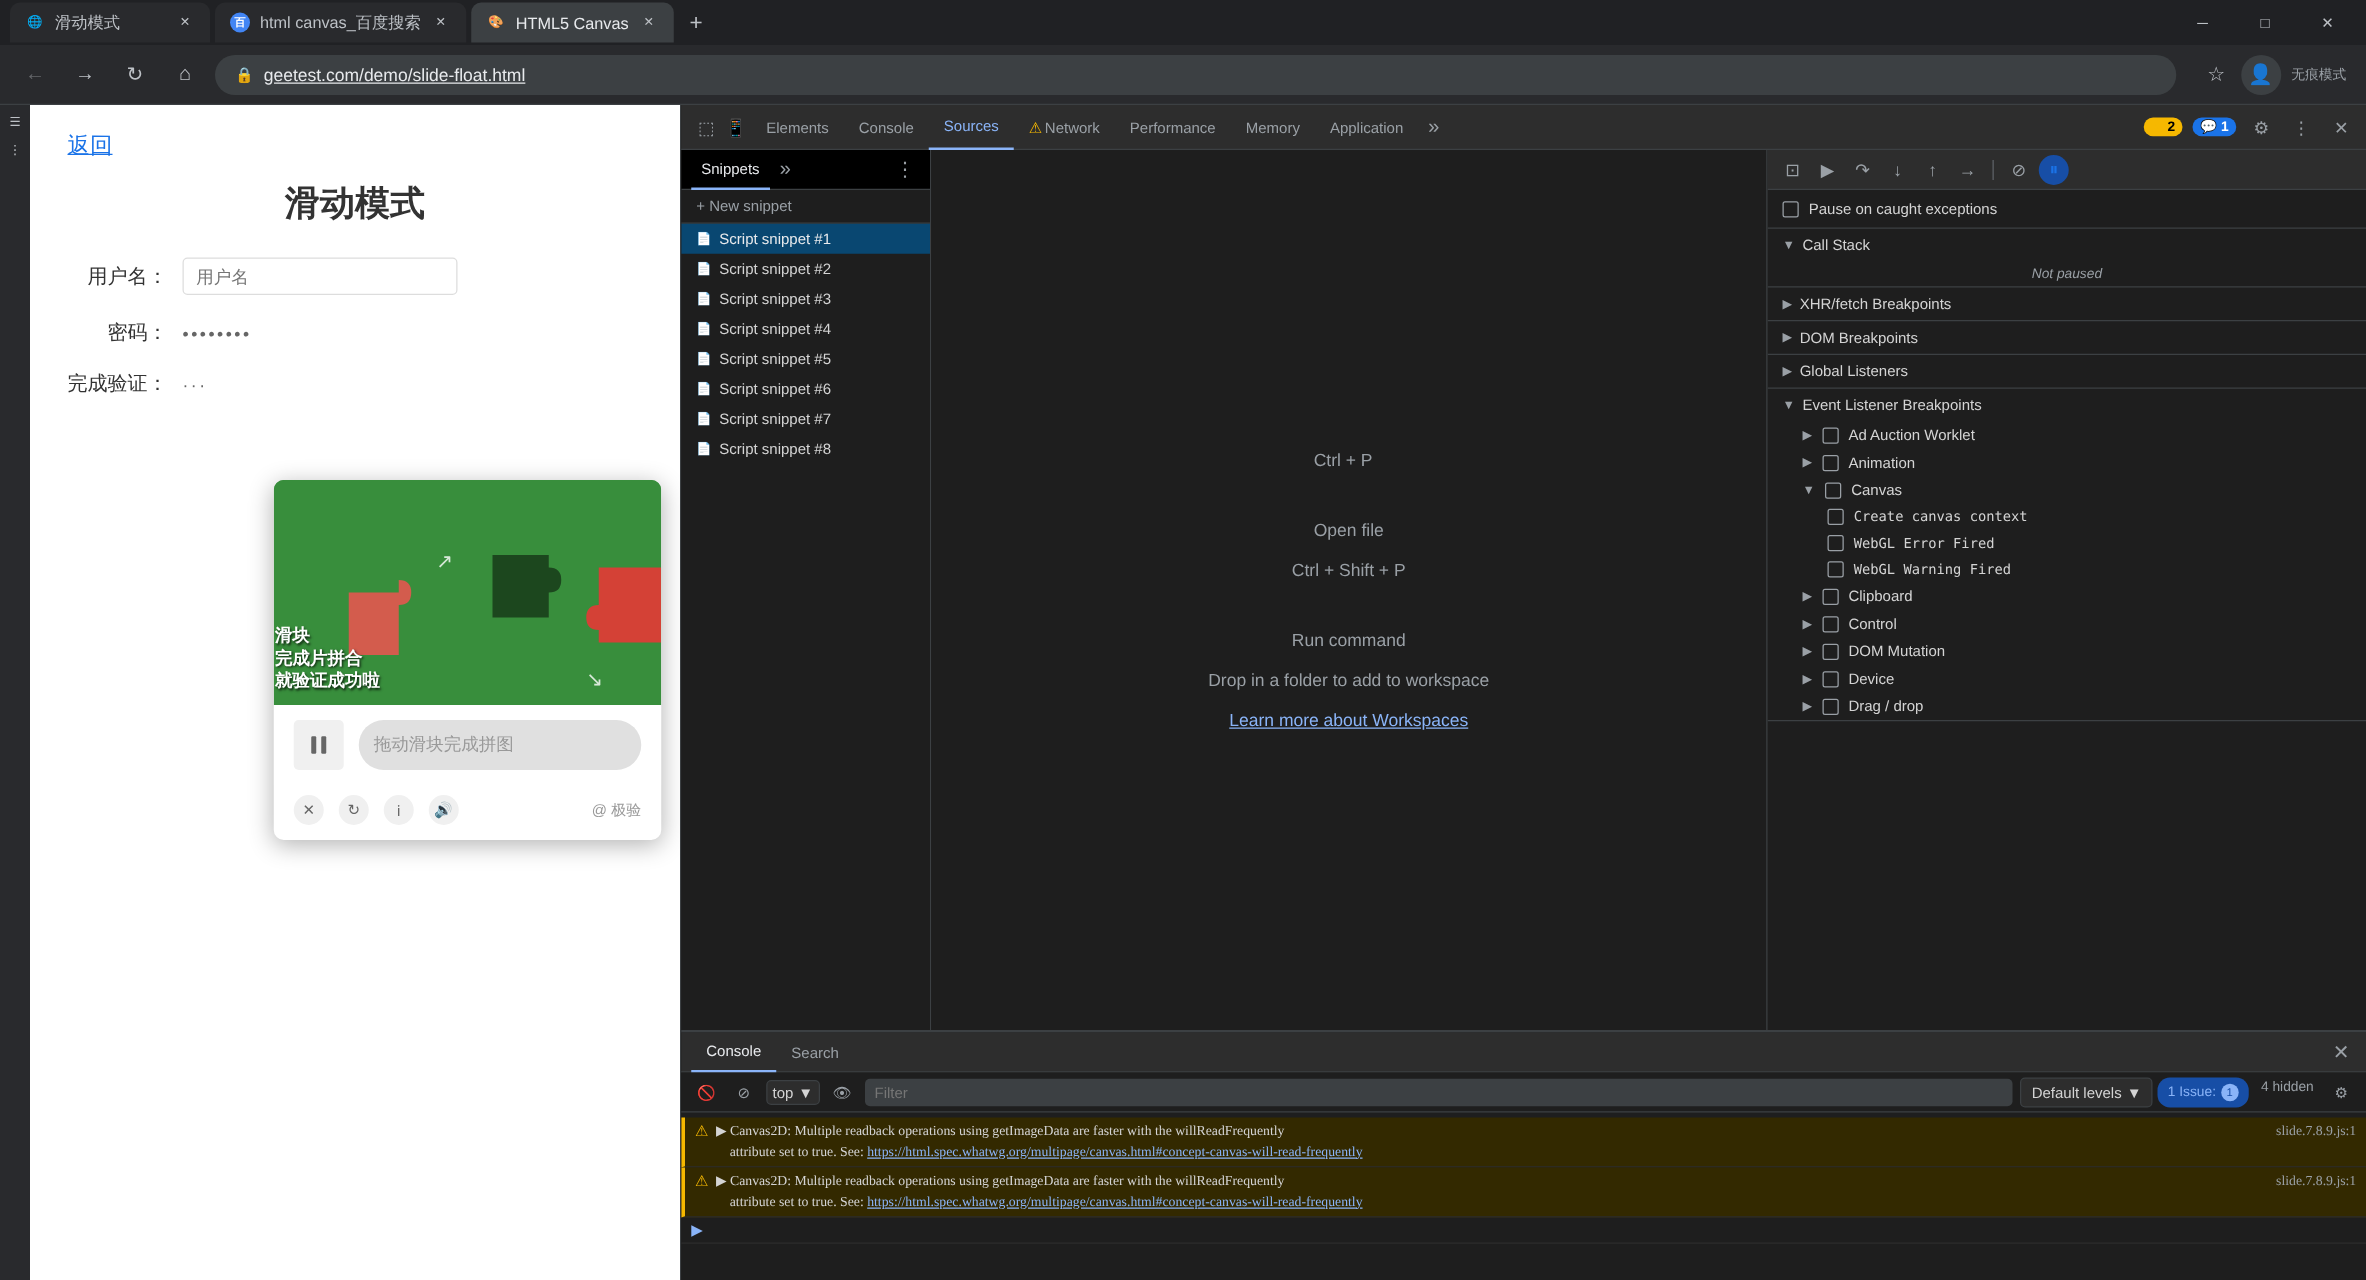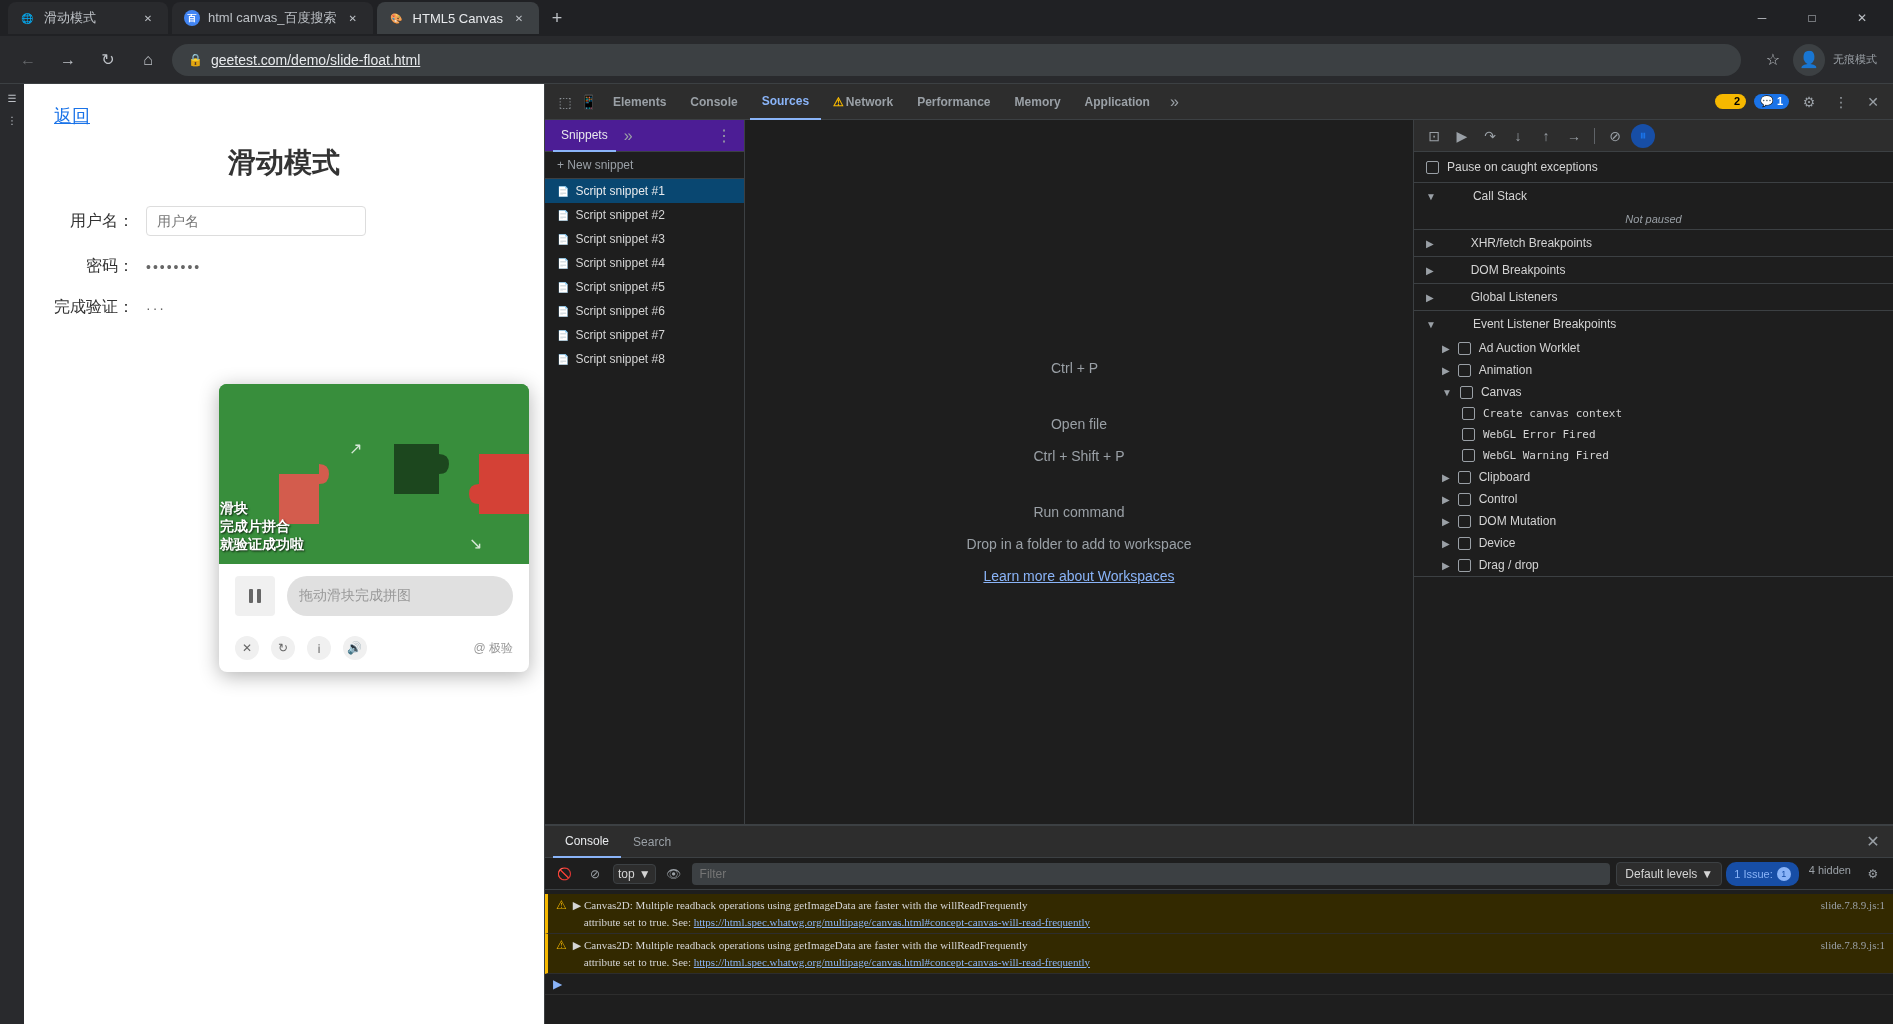--- a/index.html
+++ b/index.html
@@ -57,35 +57,35 @@
 
     
     .sidebar { width: 24px; background: #292a2d; display: flex; flex-direction: column; align-items: center; padding: 4px 0; gap: 2px; flex-shrink: 0; }
     .sidebar-icon { width: 20px; height: 20px; display: flex; align-items: center; justify-content: center; color: #bdc1c6; font-size: 10px; cursor: pointer; }
 
     
     .devtools { flex: 1; background: #1e1e1e; display: flex; flex-direction: column; border-left: 1px solid #3c4043; }
 
     
     .devtools-tabs { background: #2d2d2d; height: 36px; display: flex; align-items: center; padding: 0 8px; gap: 0; border-bottom: 1px solid #3c4043; flex-shrink: 0; }
-    .devtools-tab { padding: 0 12px; height: 36px; display: flex; align-items: center; font-size: 12px; color: #9aa0a6; cursor: pointer; white-space: nowrap; font-weight: bold; }
+    .devtools-tab { padding: 0 12px; height: 36px; display: flex; align-items: center; font-size: 12px; color: #9aa0a6; cursor: pointer; white-space: nowrap; }
     .devtools-tab.active { color: #8ab4f8; border-bottom: 2px solid #8ab4f8; }
     .devtools-tab-more { padding: 0 8px; color: #9aa0a6; cursor: pointer; }
     .devtools-toolbar-right { margin-left: auto; display: flex; align-items: center; gap: 8px; }
     .devtools-btn { width: 24px; height: 24px; display: flex; align-items: center; justify-content: center; color: #9aa0a6; cursor: pointer; font-size: 14px; border-radius: 3px; }
     .warning-badge { background: #f6b800; color: #000; border-radius: 10px; padding: 1px 6px; font-size: 11px; font-weight: bold; }
     .info-badge { background: #1a73e8; color: white; border-radius: 10px; padding: 1px 6px; font-size: 11px; font-weight: bold; }
 
     
     .devtools-main { flex: 1; display: flex; overflow: hidden; }
 
     
     .sources-panel { display: flex; flex: 1; overflow: hidden; }
     .sources-sidebar { width: 200px; background: #1e1e1e; border-right: 1px solid #3c4043; display: flex; flex-direction: column; flex-shrink: 0; }
-    .sources-sidebar-header { height: 32px; display: flex; align-items: center; padding: 0 8px; gap: 4px; background: #4c1d95; border-bottom: 1px solid #3c4043; }
+    .sources-sidebar-header { height: 32px; display: flex; align-items: center; padding: 0 8px; gap: 4px; background: #000000; border-bottom: 1px solid #3c4043; }
     .sources-tab { padding: 0 8px; height: 32px; display: flex; align-items: center; font-size: 12px; color: #9aa0a6; cursor: pointer; }
     .sources-tab.active { color: #e8eaed; border-bottom: 2px solid #8ab4f8; }
     .sources-more { color: #9aa0a6; cursor: pointer; padding: 0 4px; }
     .sources-menu-btn { color: #9aa0a6; cursor: pointer; padding: 0 4px; margin-left: auto; }
     .new-snippet { display: flex; align-items: center; gap: 6px; padding: 6px 12px; color: #9aa0a6; cursor: pointer; font-size: 12px; border-bottom: 1px solid #3c4043; }
     .snippet-item { display: flex; align-items: center; gap: 6px; padding: 5px 12px; font-size: 12px; color: #d4d4d4; cursor: pointer; }
     .snippet-item.active { background: #094771; color: #e8eaed; }
     .snippet-icon { color: #e5c07b; font-size: 10px; }
 
     
@@ -96,21 +96,21 @@
     
     .breakpoints-panel { width: 480px; background: #1e1e1e; border-left: 1px solid #3c4043; display: flex; flex-direction: column; flex-shrink: 0; overflow-y: auto; }
     .bp-toolbar { display: flex; align-items: center; padding: 4px 8px; gap: 4px; background: #2d2d2d; border-bottom: 1px solid #3c4043; height: 32px; }
     .bp-btn { width: 24px; height: 24px; display: flex; align-items: center; justify-content: center; color: #9aa0a6; cursor: pointer; font-size: 14px; border-radius: 3px; }
     .bp-btn.pause-active { color: #1a73e8; background: #174ea6; border-radius: 50%; }
     .bp-separator { width: 1px; height: 16px; background: #5f6368; margin: 0 4px; }
 
     .bp-section { border-bottom: 1px solid #3c4043; }
     .bp-section-header { display: flex; align-items: center; padding: 6px 12px; cursor: pointer; font-size: 12px; color: #d4d4d4; gap: 6px; }
     .bp-chevron { font-size: 10px; color: #9aa0a6; }
-    .bp-section-title { font-weight: 500; margin-left: 31px; }
+    .bp-section-title { font-weight: 500; }
 
     .bp-checkbox-item { display: flex; align-items: center; padding: 4px 12px 4px 28px; gap: 8px; font-size: 12px; color: #d4d4d4; cursor: pointer; }
     .bp-checkbox { width: 13px; height: 13px; border: 1px solid #9aa0a6; border-radius: 2px; display: flex; align-items: center; justify-content: center; flex-shrink: 0; }
     .bp-checkbox-sub { padding-left: 48px; }
     .bp-label-mono { font-family: 'Consolas', monospace; font-size: 11px; }
 
     
     .pause-exception { display: flex; align-items: center; padding: 8px 12px; gap: 8px; border-bottom: 1px solid #3c4043; }
     .pause-exception-label { font-size: 12px; color: #d4d4d4; }
     .not-paused-text { color: #9aa0a6; font-size: 11px; font-style: italic; text-align: center; padding: 4px; }

